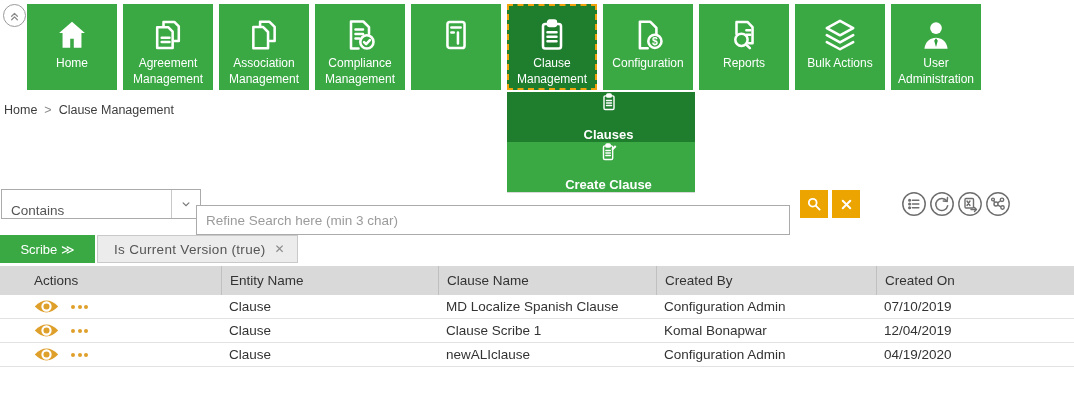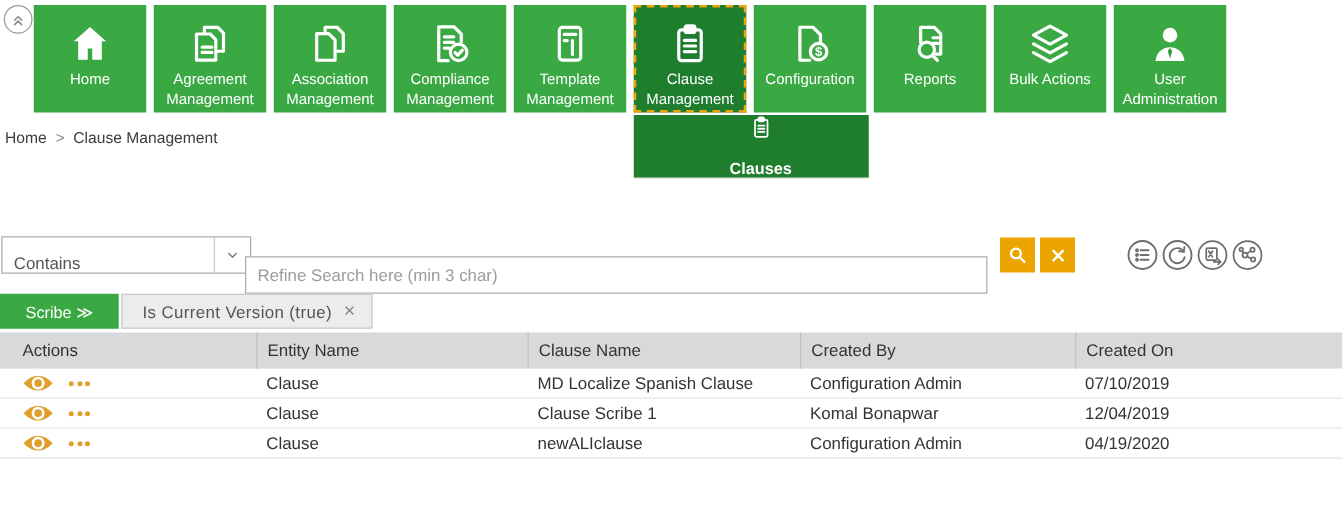--- a/index.html
+++ b/index.html
@@ -56,21 +56,21 @@
   .filters-row { position:absolute; top:235px; left:0; height:28px; display:flex; }
   .filters-btn { width:95px; height:28px; background:var(--green); color:#fff;
     border:none; font-size:13px; font-family:"Liberation Sans",sans-serif;
     cursor:pointer; }
   .filter-tag { margin-left:2px; height:28px; background:#ececec; border:1px solid #c9c9c9;
     display:flex; align-items:center; gap:9px; padding:0 12px 0 16px; font-size:13.5px;
     color:#555; cursor:pointer; letter-spacing:.3px; }
   .tag-close { color:#8a8a8a; font-size:12px; cursor:pointer; line-height:1; }
 
   
-  .grid-row { display:grid; grid-template-columns:205px 217px 218px 220px 214px; }
+  .grid-row { display:grid; grid-template-columns:205px 217px 218px 220px 214px;padding-left:16px; }
   .table { position:absolute; top:266px; left:0; width:1074px; }
   .thead { background:#d9d9d9; height:29px; }
   .th { display:flex; align-items:center; padding-left:8px; font-size:13.5px; color:#333;
     border-left:1px solid #c0c0c0; cursor:pointer; }
   .th:first-child { border-left:none; padding-left:18px; }
   .trow { height:24px; border-bottom:1px solid #e2e2e2; background:#fff; }
   .td { display:flex; align-items:center; padding-left:8px; font-size:13.5px; color:#333; }
   .td.actions { padding-left:18px; gap:12px; }
   .eye-btn { width:25px; height:17px; cursor:pointer; display:flex; }
   .dots { display:flex; gap:2.5px; cursor:pointer; }
@@ -127,21 +127,20 @@
         </span>
         <span class="tile-label">Compliance Management</span>
       </div>
       <div class="tile">
         <span class="tile-icon">
           <svg viewBox="0 0 24 24" fill="none" stroke="#fff" stroke-width="1.7" stroke-linecap="round" stroke-linejoin="round">
             <rect x="6.3" y="3.3" width="11.4" height="17.4" rx="1.6"></rect>
             <path d="M8.9 7h6.2M13.3 10.3v7.4M8.9 10.3h1.6"></path>
           </svg>
         </span>
-        <span class="tile-label">Template Management</span>
       </div>
       <div class="tile selected">
         <span class="tile-icon">
           <svg viewBox="0 0 24 24" fill="none" stroke="#fff" stroke-width="1.7" stroke-linecap="round" stroke-linejoin="round">
             <rect x="6" y="4.6" width="12" height="16.4" rx="1.5"></rect>
             <rect x="9.4" y="2.4" width="5.2" height="3.6" rx="1" fill="#fff"></rect>
             <path d="M9 10.2h6M9 13.2h6M9 16.2h6"></path>
           </svg>
         </span>
         <span class="tile-label">Clause Management</span>
@@ -192,20 +191,31 @@
   <div class="dropdown">
       <div class="dd-item active">
         <span style="display:flex">
           <svg viewBox="0 0 24 24" fill="none" stroke="#fff" stroke-width="1.7" stroke-linecap="round" stroke-linejoin="round">
             <rect x="6" y="4.6" width="12" height="16.4" rx="1.5"></rect>
             <rect x="9.4" y="2.4" width="5.2" height="3.6" rx="1" fill="#fff"></rect>
             <path d="M9 10.2h6M9 13.2h6M9 16.2h6"></path>
           </svg>
         </span>
         <span>Clauses</span>
+      </div>
+      <div class="dd-item">
+        <span style="display:flex">
+          <svg viewBox="0 0 24 24" fill="none" stroke="#fff" stroke-width="1.7" stroke-linecap="round" stroke-linejoin="round">
+            <rect x="5.4" y="4.6" width="11" height="16.4" rx="1.5"></rect>
+            <rect x="8.4" y="2.4" width="5" height="3.6" rx="1" fill="#fff"></rect>
+            <path d="M8.2 10.2h5.4M8.2 13.2h5.4M8.2 16.2h5.4"></path>
+            <path d="M15.6 7.4l3.6-3.6 1.8 1.8-3.6 3.6-2.3.5z" fill="#fff" stroke="none"></path>
+          </svg>
+        </span>
+        <span>Create Clause</span>
       </div>
     </div>
 
   <div class="breadcrumb">
       <span>Home</span>
       <span style="color: rgb(138, 138, 138);">&gt;</span>
       <span>Clause Management</span>
     </div>
 
   <div class="search-row">

